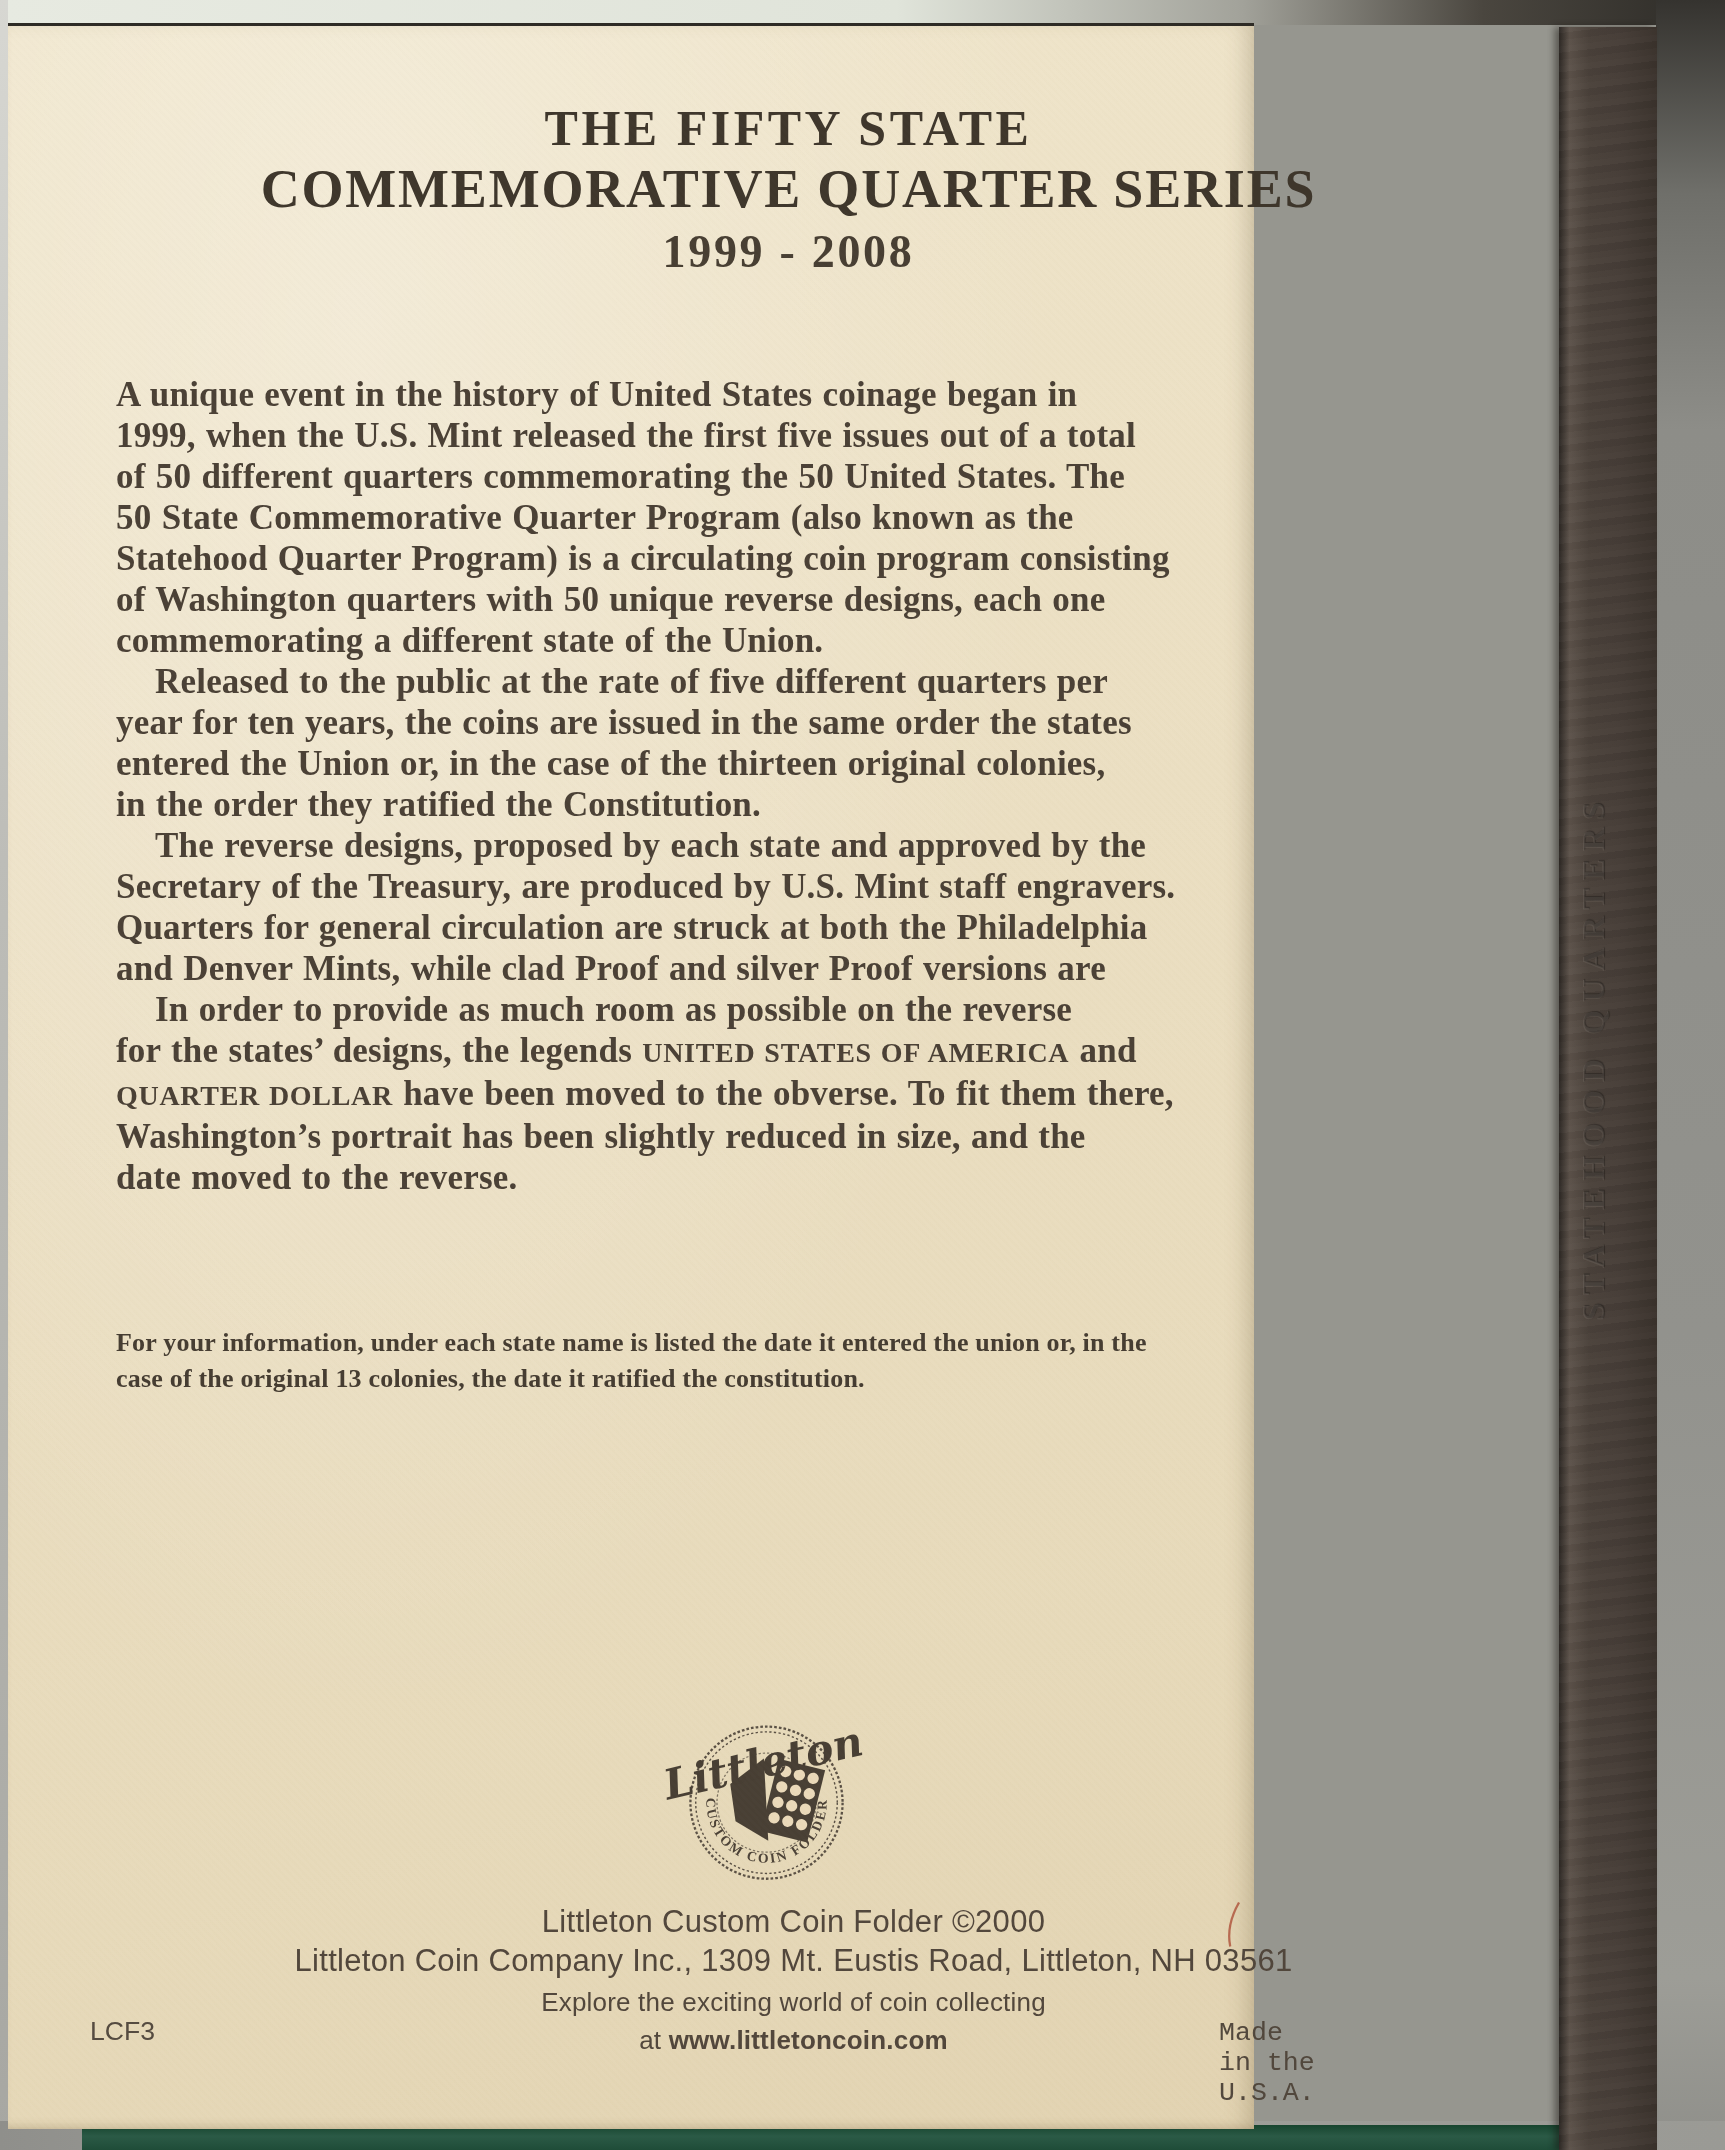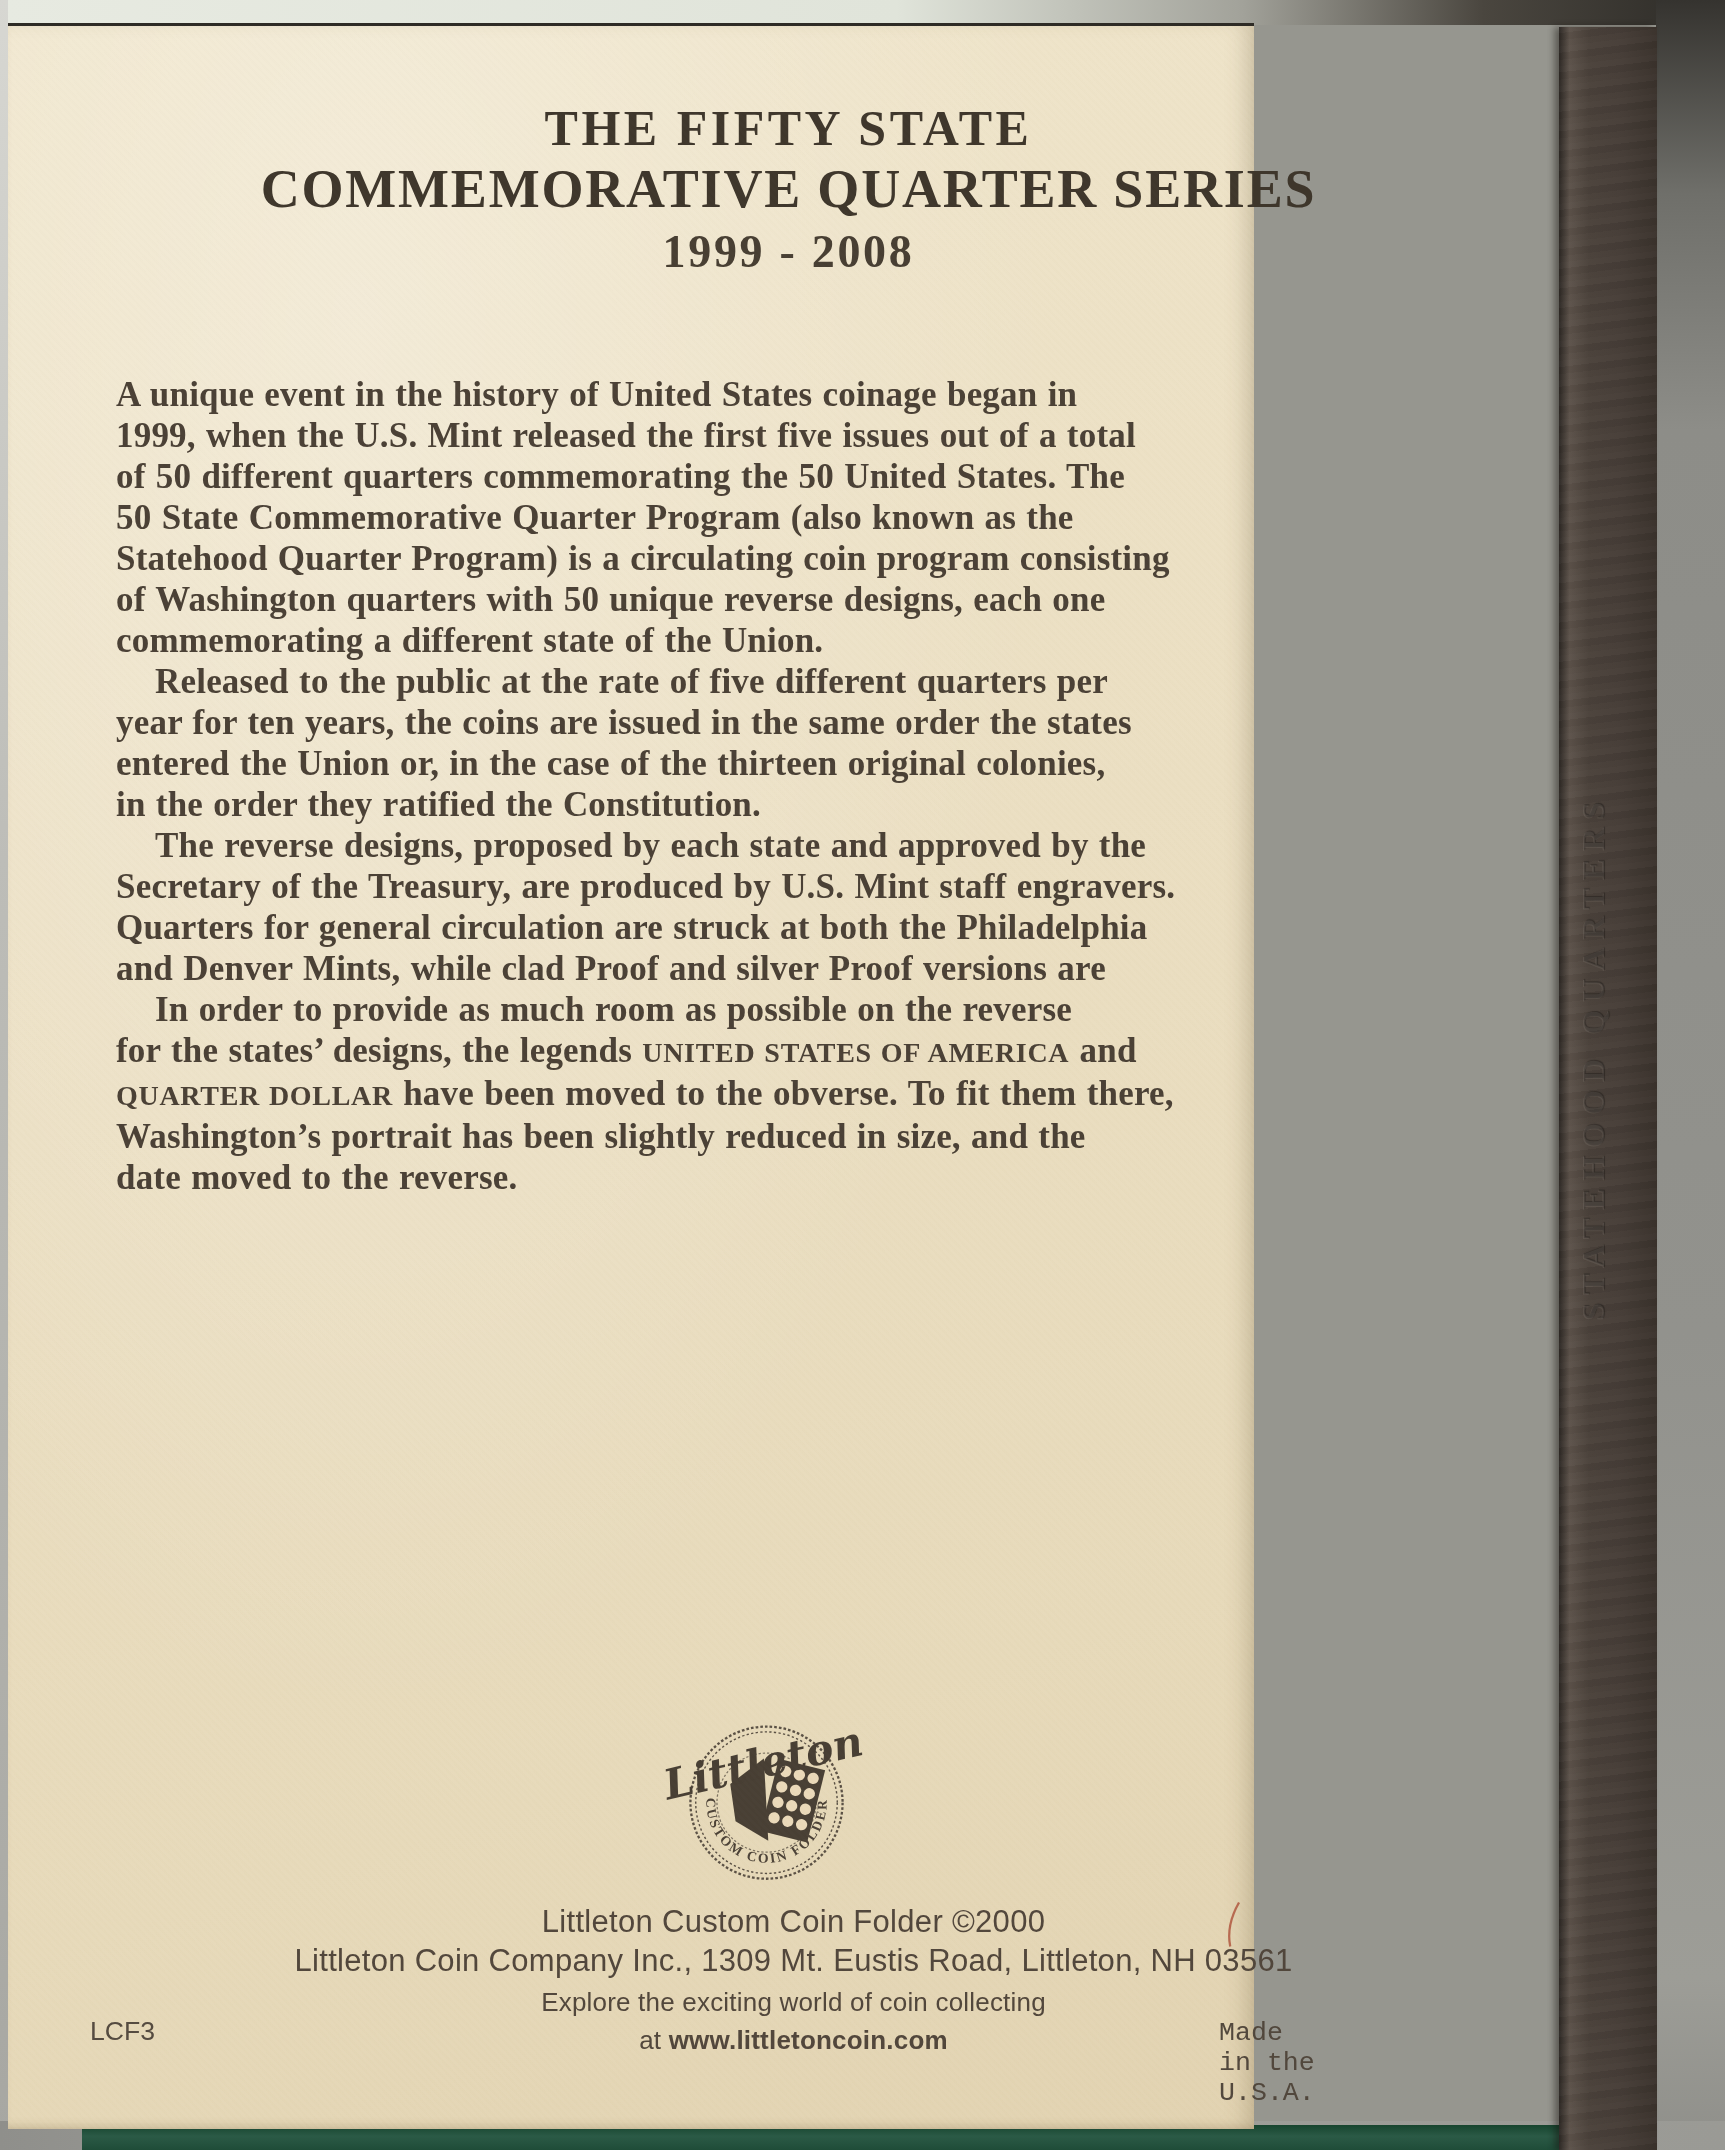--- a/index.html
+++ b/index.html
@@ -106,20 +106,22 @@
       <div class="ln">and Denver Mints, while clad Proof and silver Proof versions are</div>
 
       <div class="ln ind">In order to provide as much room as possible on the reverse</div>
       <div class="ln"><span>for the states’ designs, the legends </span><span class="sc">UNITED STATES OF AMERICA</span><span> and</span></div>
       <div class="ln"><span class="sc">QUARTER DOLLAR</span><span> have been moved to the obverse. To fit them there,</span></div>
       <div class="ln">Washington’s portrait has been slightly reduced in size, and the</div>
       <div class="ln">date moved to the reverse.</div>
     </div>
 
     <div class="note">
+      <div class="ln">For your information, under each state name is listed the date it entered the union or, in the</div>
+      <div class="ln">case of the original 13 colonies, the date it ratified the constitution.</div>
     </div>
 
     <svg class="logo" viewBox="0 0 274 234" xmlns="http://www.w3.org/2000/svg">
       <circle cx="137" cy="107" r="86" fill="none" stroke="#5a5044" stroke-width="2.6" stroke-dasharray="3 2.3"></circle>
       <circle cx="137" cy="107" r="80" fill="none" stroke="#5a5044" stroke-width="1.6" stroke-dasharray="2.6 2.6"></circle>
       <circle cx="137" cy="107" r="56" fill="none" stroke="#5a5044" stroke-width="1.4" stroke-dasharray="2.6 2.2" opacity=".75"></circle>
       <path id="arcpath" d="M 69 107 A 68 68 0 0 0 205 107" fill="none"></path>
       <g>
         <polygon points="96,86 134,57 139,150 102,128" fill="#483f34"></polygon>
         <g transform="rotate(14 164 104)">

